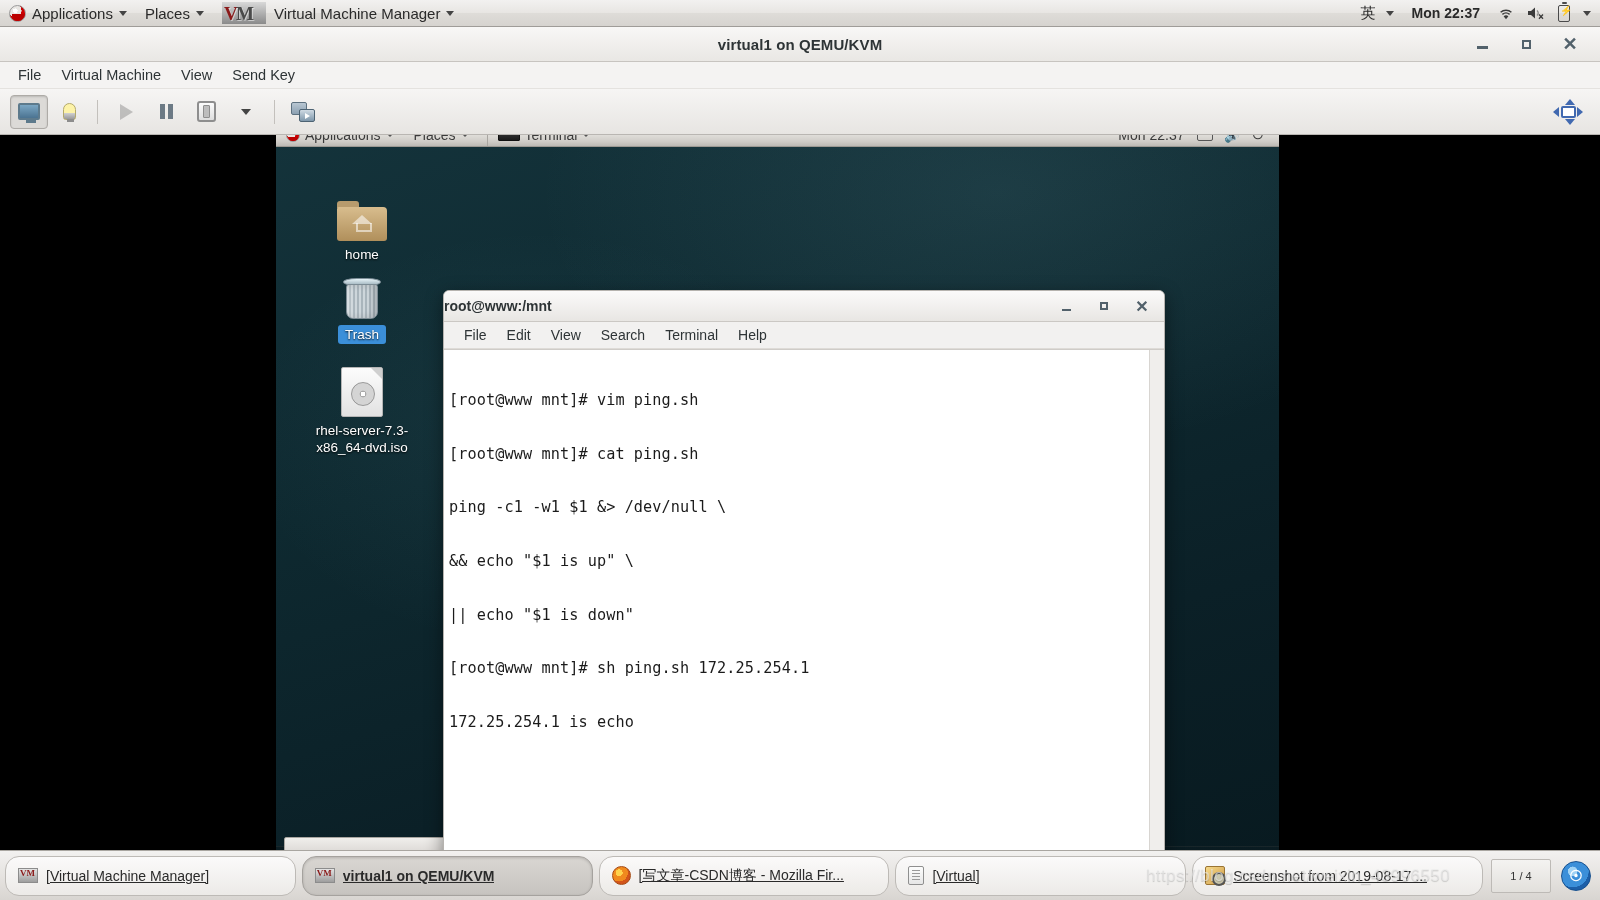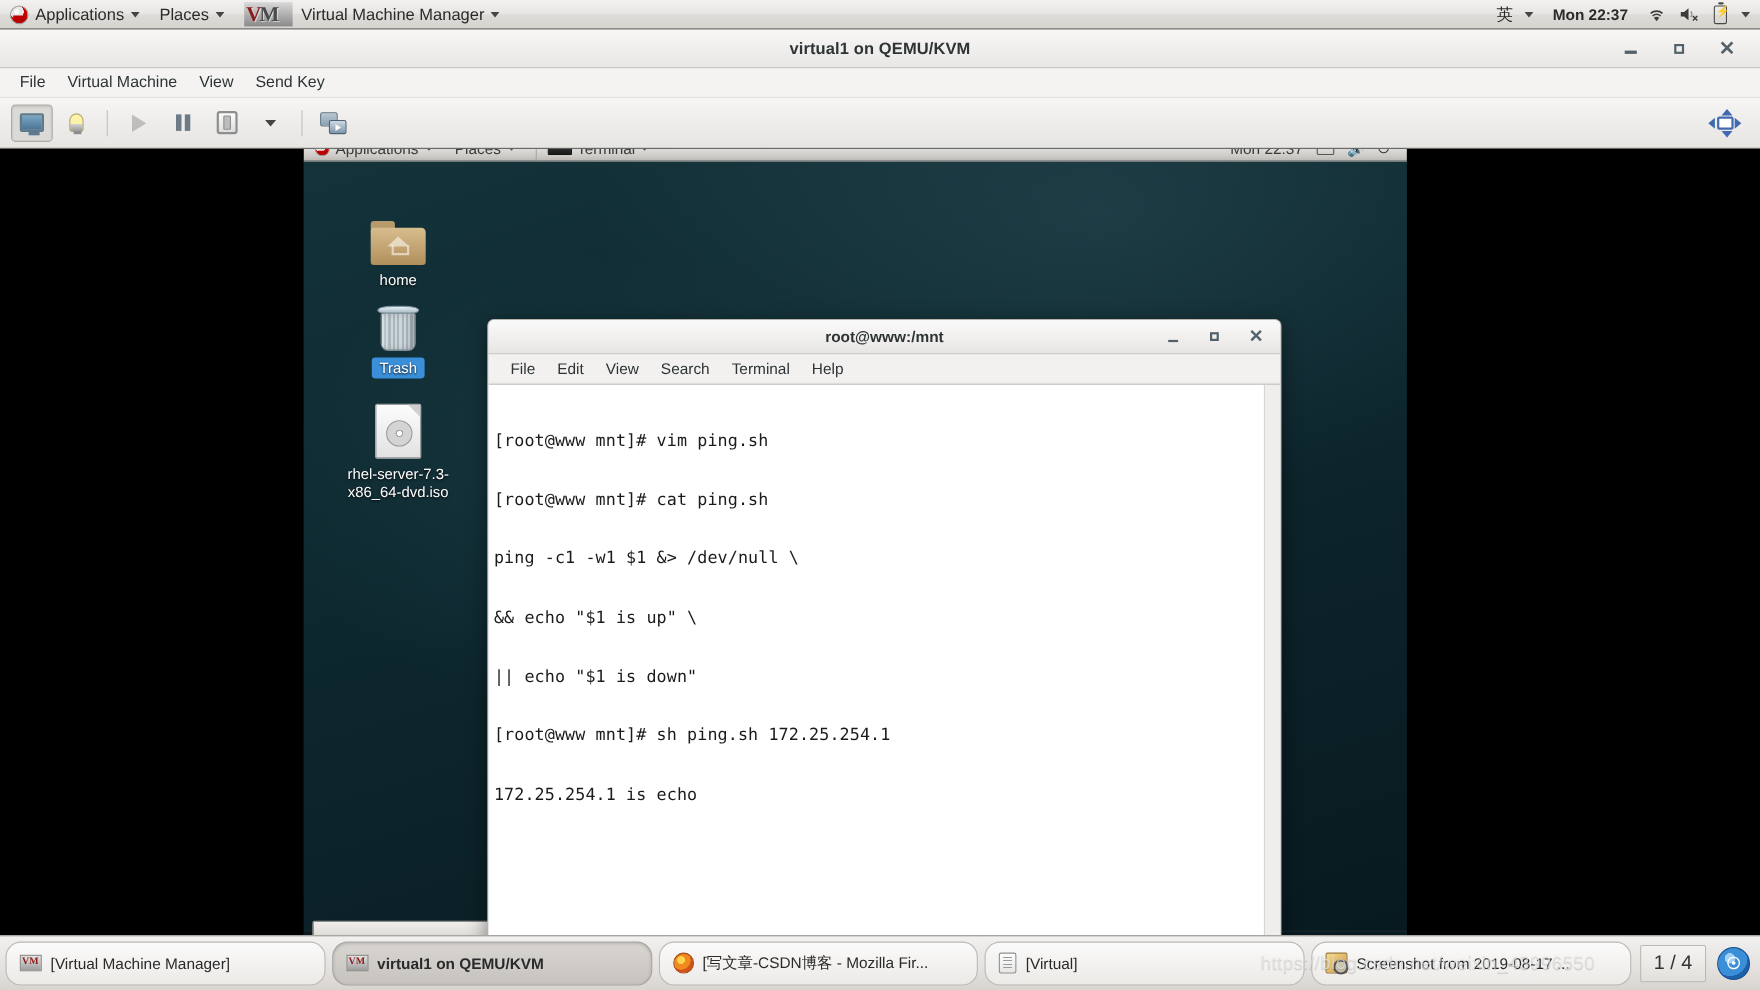--- a/index.html
+++ b/index.html
@@ -172,21 +172,21 @@
   #term-win{
     position:absolute; left:443px; top:155px; width:722px; height:683px;
     background:#f2f1f0; border:1px solid #b6b3af; border-radius:6px 6px 0 0;
     box-shadow:0 5px 18px rgba(0,0,0,.45);
     display:flex; flex-direction:column; overflow:hidden;
   }
   #term-title{
     height:31px; background:linear-gradient(to bottom,#fbfafa,#e8e6e3);
     border-bottom:1px solid #cbc8c4; position:relative; display:flex; align-items:center;
   }
-  #term-title .t{ position:absolute; left:0; right:0; text-align:center; font-size:14px; font-weight:600; color:#2e3436; }
+  #term-title .t{ position:absolute; left:0; right:0; text-align:left; font-size:14px; font-weight:600; color:#2e3436; }
   #term-ctl{ margin-left:auto; display:flex; align-items:center; gap:22px; padding-right:14px; z-index:2; }
   #term-menu{
     height:27px; background:#f2f1f0; display:flex; align-items:center; padding-left:10px;
     font-size:14px; color:#2e3436; border-bottom:1px solid #dedbd7;
   }
   #term-canvas{
     flex:1; background:#fff; position:relative; display:flex; overflow:hidden;
     border-top:1px solid #cfccc8;
   }
   #term-text{
@@ -197,21 +197,21 @@
 
   
   #host-taskbar{
     position:absolute; left:0; bottom:0; width:1600px; height:50px;
     background:linear-gradient(to bottom,#f2f1f0 0%,#e6e3e0 52%,#d8d5d1 100%);
     border-top:1px solid #a9a6a1; display:flex; align-items:center; gap:6px; padding:0 5px;
   }
   .tb-task{
     height:40px; display:flex; align-items:center; gap:8px; padding:0 12px; flex:1 1 0; min-width:0;
     background:linear-gradient(to bottom,#fbfafa,#eceae7); border:1px solid #bdbab6; border-radius:14px;
-    font-size:14px; color:#2a2a2a; cursor:pointer; overflow:hidden;
+    font-size:14px; color:#2a2a2a; cursor:pointer; overflow:hidden;text-decoration:underline;
   }
   .tb-task.active{ background:linear-gradient(to bottom,#d9d6d2,#c6c3bf); border-color:#a5a29e;
                    box-shadow:inset 0 1px 3px rgba(0,0,0,.18); font-weight:600; }
   .tb-task .lbl{ overflow:hidden; text-overflow:ellipsis; white-space:nowrap; }
   .tsk-vmm{ width:20px;height:15px; flex:0 0 auto; background:linear-gradient(to bottom,#e4e4e4,#9d9d9d);
             position:relative; border:1px solid #8c8c8c; }
   .tsk-vmm::before{ content:"VM"; position:absolute; left:1px; top:-1px; font-size:9px; font-weight:bold;
             color:#8b1a1a; font-family:"Liberation Serif",serif; }
   .tsk-ff{ width:19px;height:19px; flex:0 0 auto; border-radius:50%;
       background:radial-gradient(circle at 36% 34%, #ffd34d 0 22%, #f08a1e 23% 55%, #d2541a 56% 100%);
@@ -220,21 +220,21 @@
       border:1.4px solid #8f8f8f; border-radius:2px; position:relative; }
   .tsk-doc::after{ content:""; position:absolute; left:3px; top:3px; width:8px; height:11px;
       background:repeating-linear-gradient(to bottom,#9a9a9a 0 1px,transparent 1px 3px); }
   .tsk-shot{ width:20px;height:19px; flex:0 0 auto; position:relative;
       background:linear-gradient(135deg,#f6d98a,#cf9c4b); border:1px solid #9a7433; border-radius:2px; }
   .tsk-shot::after{ content:""; position:absolute; right:-2px; bottom:-2px; width:10px;height:10px;
       border:2px solid #555; border-radius:50%; background:rgba(190,220,240,.55); }
   #workspace-ind{
     height:34px; min-width:60px; margin-left:2px; display:flex; align-items:center; justify-content:center;
     border:1px solid #bdbab6; background:linear-gradient(to bottom,#f4f3f1,#e2e0dc); border-radius:2px;
-    font-size:18px; color:#333; padding:0 10px;
+    font-size:11px; color:#333; padding:0 10px;
   }
   #show-desktop{
     width:30px;height:30px; margin:0 4px; border-radius:50%; flex:0 0 auto;
     background:radial-gradient(circle at 38% 33%, #9fd2f5 0 18%, #3b8fd9 19% 62%, #1d5fa8 63% 100%);
     border:1px solid #16508f; display:flex; align-items:center; justify-content:center;
     color:#fff; font-size:15px; font-weight:bold; cursor:pointer;
   }
 
   
   #watermark{

